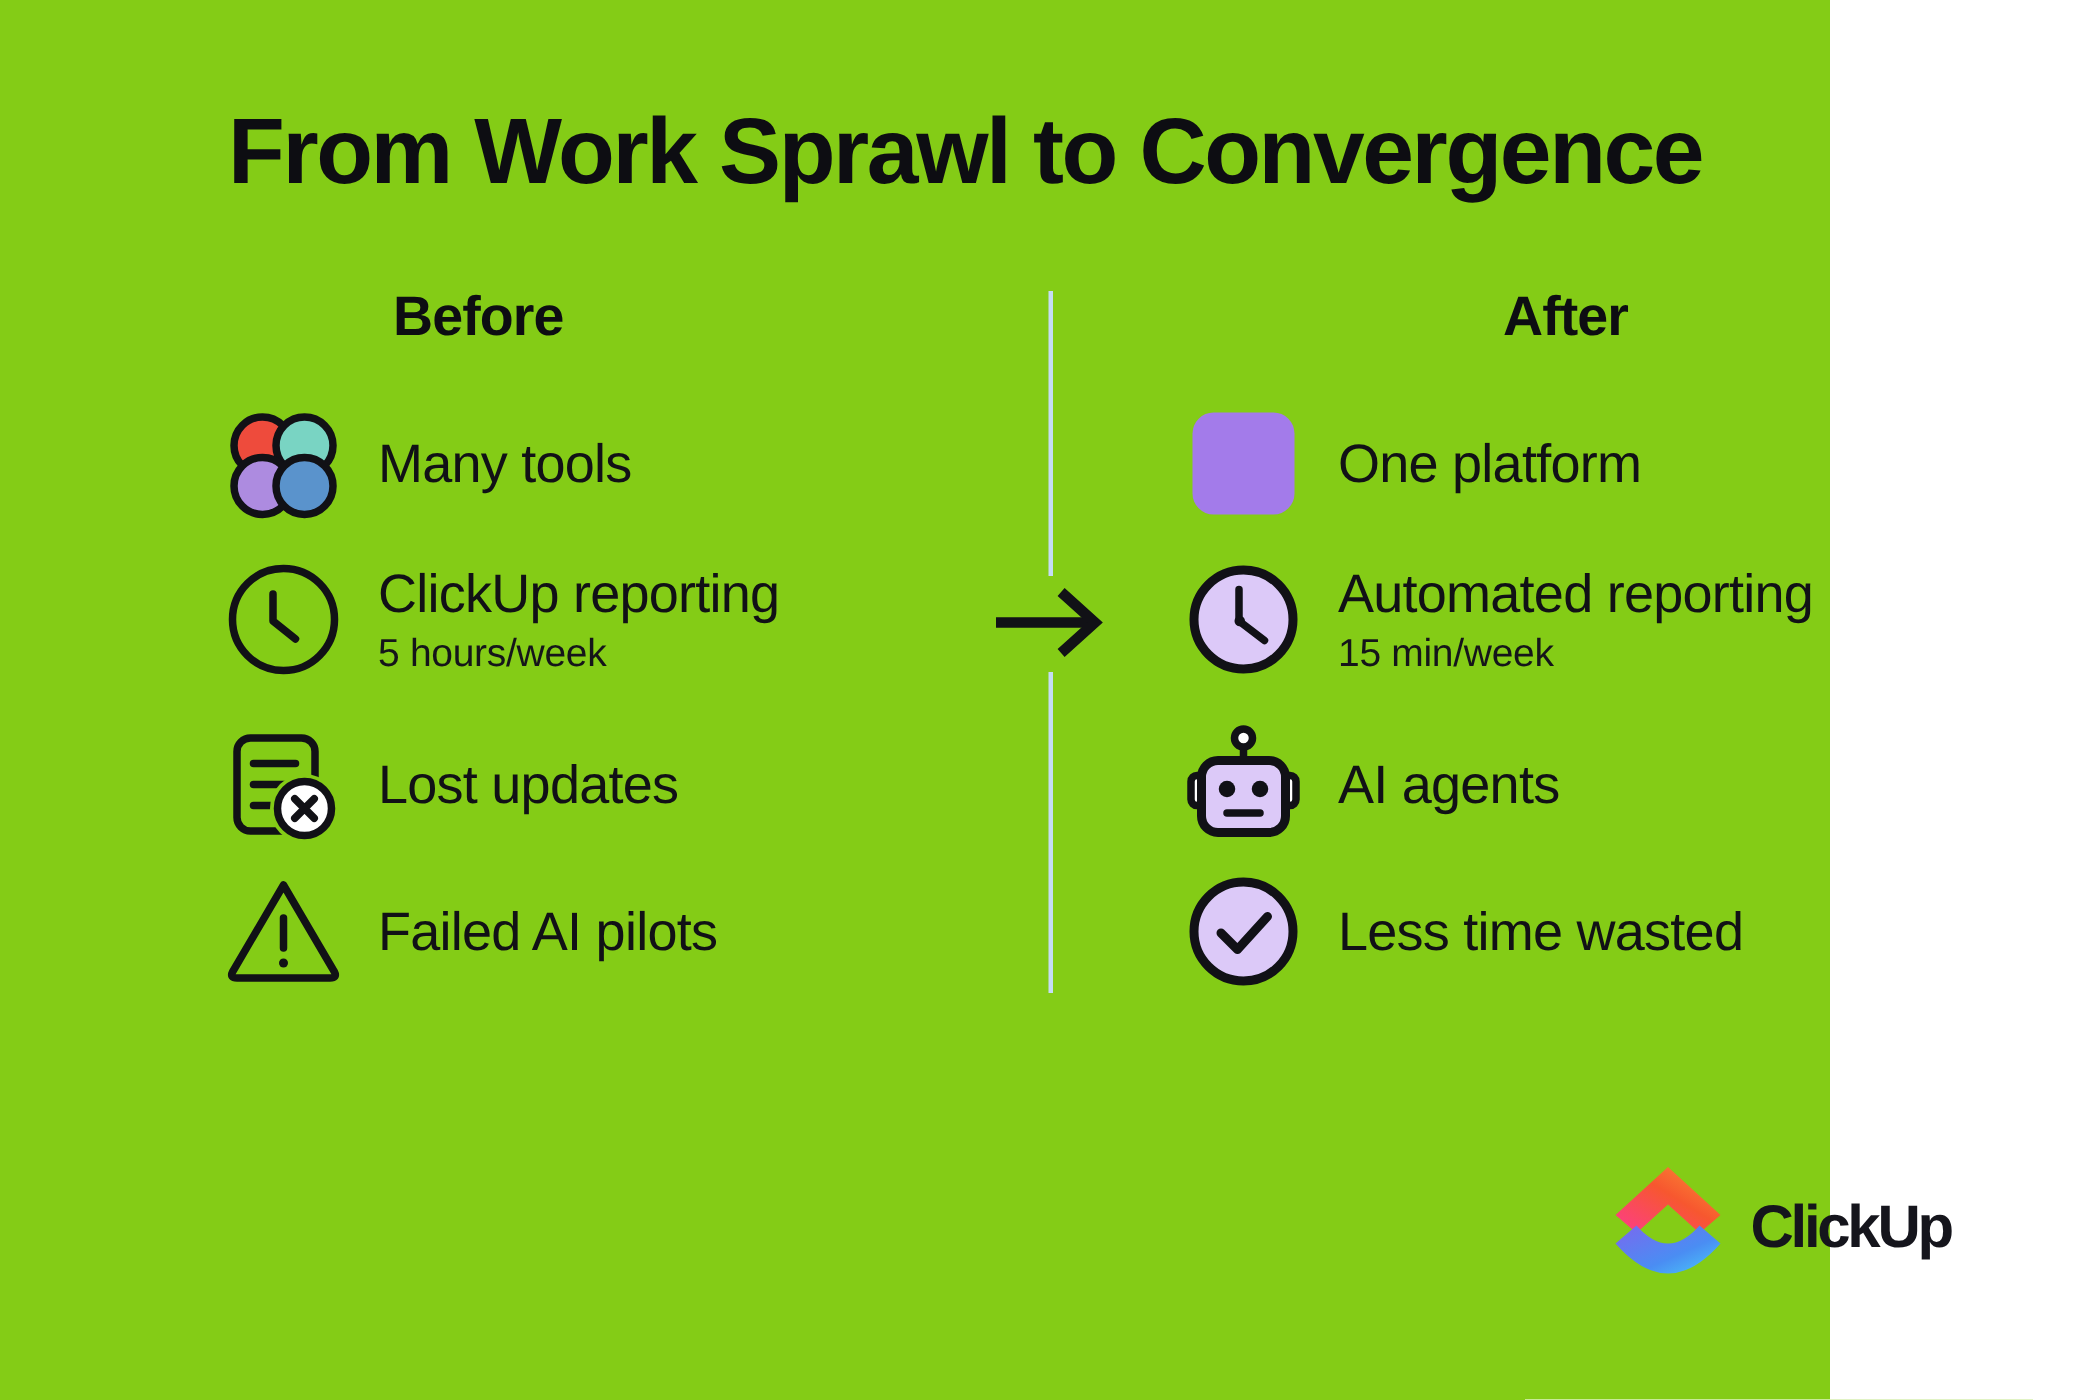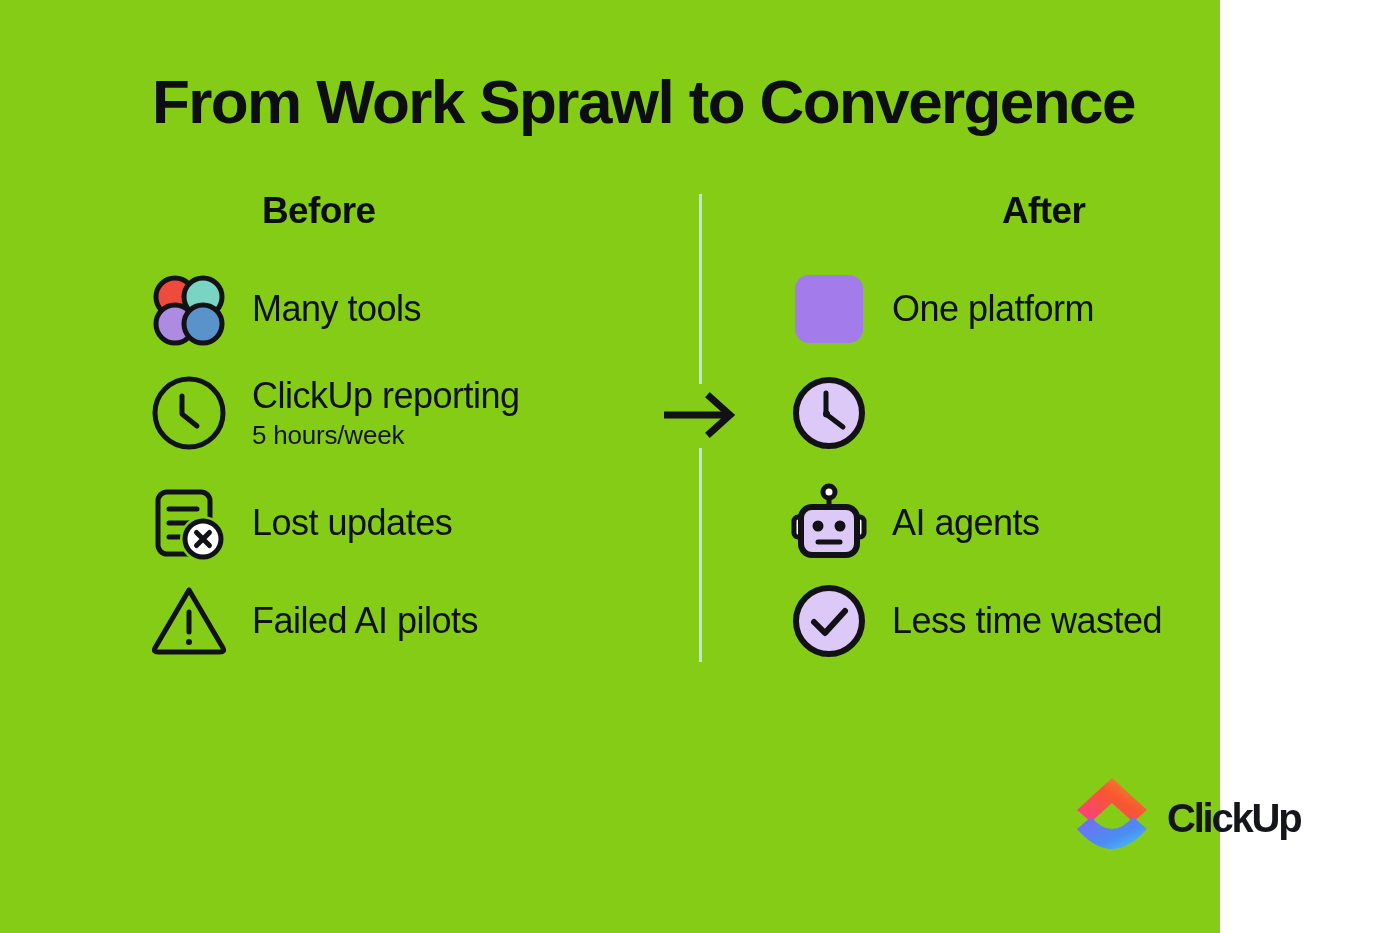--- a/index.html
+++ b/index.html
@@ -206,20 +206,22 @@
   <div class="row" id="a-row-1">
     <div class="icon-box">
       <svg width="78" height="78" viewBox="0 0 78 78" fill="none">
         <circle cx="39" cy="39" r="33" fill="#dcc9f8" stroke="#111116" stroke-width="6"></circle>
         <path d="M36 19 V40 L53 53" stroke="#111116" stroke-width="5" stroke-linecap="round" stroke-linejoin="round" fill="none"></path>
         <circle cx="36.5" cy="40" r="3.5" fill="#111116"></circle>
       </svg>
     </div>
     <div class="gap"></div>
     <div class="row-text">
+      <div class="row-label">Automated reporting</div>
+      <div class="row-sub">15 min/week</div>
     </div>
   </div>
 
   <div class="row" id="a-row-2">
     <div class="icon-box">
       <svg width="80" height="80" viewBox="0 0 80 80" fill="none">
         <circle cx="40" cy="9" r="6" fill="#fff" stroke="#111116" stroke-width="5"></circle>
         <path d="M40 15 V24" stroke="#111116" stroke-width="5"></path>
         <rect x="5" y="34" width="10" height="20" rx="4" fill="#fff" stroke="#111116" stroke-width="5"></rect>
         <rect x="65" y="34" width="10" height="20" rx="4" fill="#fff" stroke="#111116" stroke-width="5"></rect>

